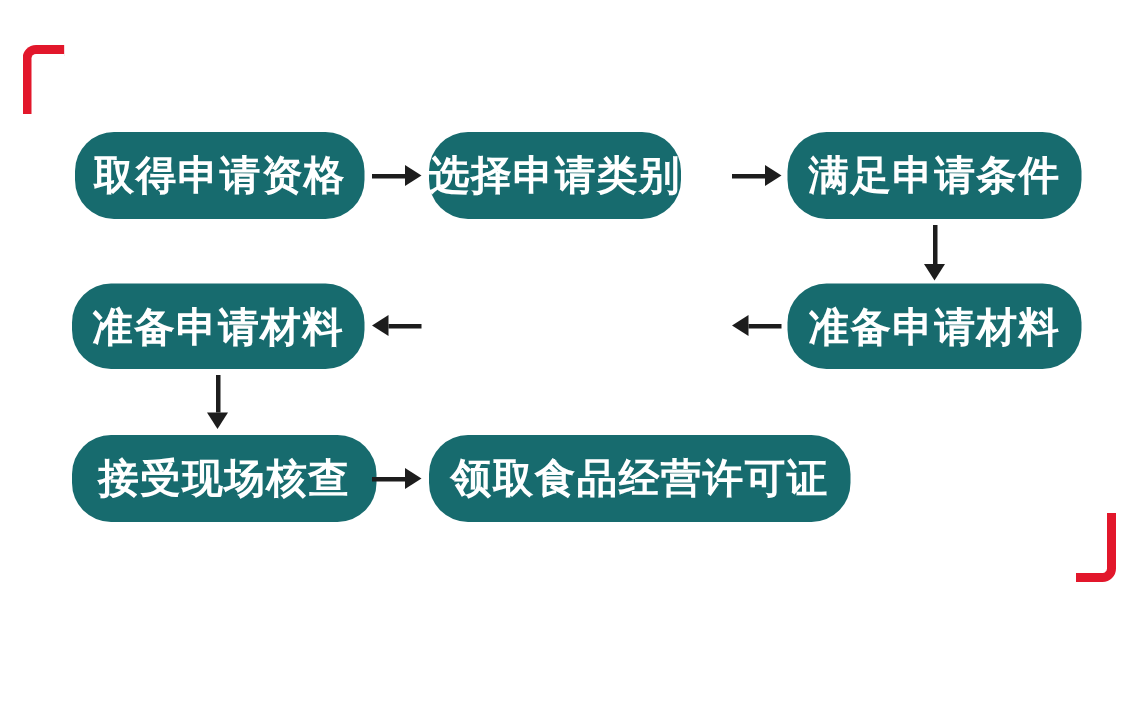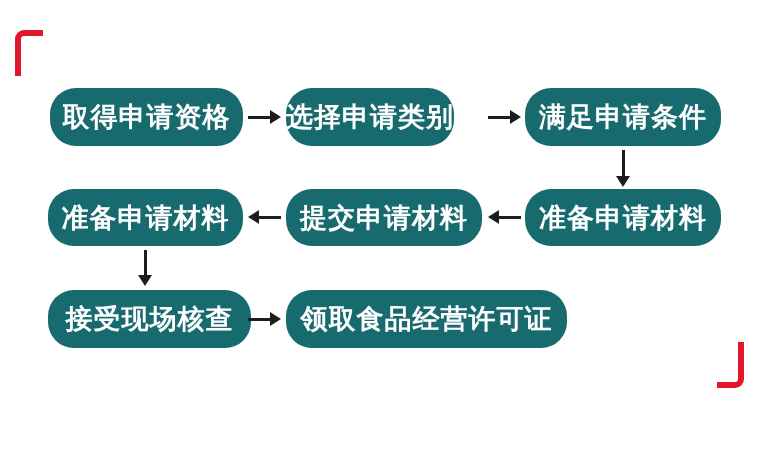--- a/index.html
+++ b/index.html
@@ -76,21 +76,20 @@
       <span class="head-down"></span>
   </div>
 
   <div class="node" style="left:48px;top:189px;width:195px;height:57px;">准备申请材料</div>
 
   <div class="arrow-h" style="left:248px;top:209px;width:33px;">
     <span class="head-left"></span>
       <span class="shaft"></span>
   </div>
 
-  <div class="node" style="left:286px;top:189px;width:196px;height:57px;">提交申请材料</div>
 
   <div class="arrow-h" style="left:488px;top:209px;width:33px;">
     <span class="head-left"></span>
       <span class="shaft"></span>
   </div>
 
   <div class="node" style="left:525px;top:189px;width:196px;height:57px;text-align:center;">准备申请材料</div>
 
   <div class="arrow-v" style="left:137px;top:250px;height:36px;">
     <span class="vshaft"></span>

